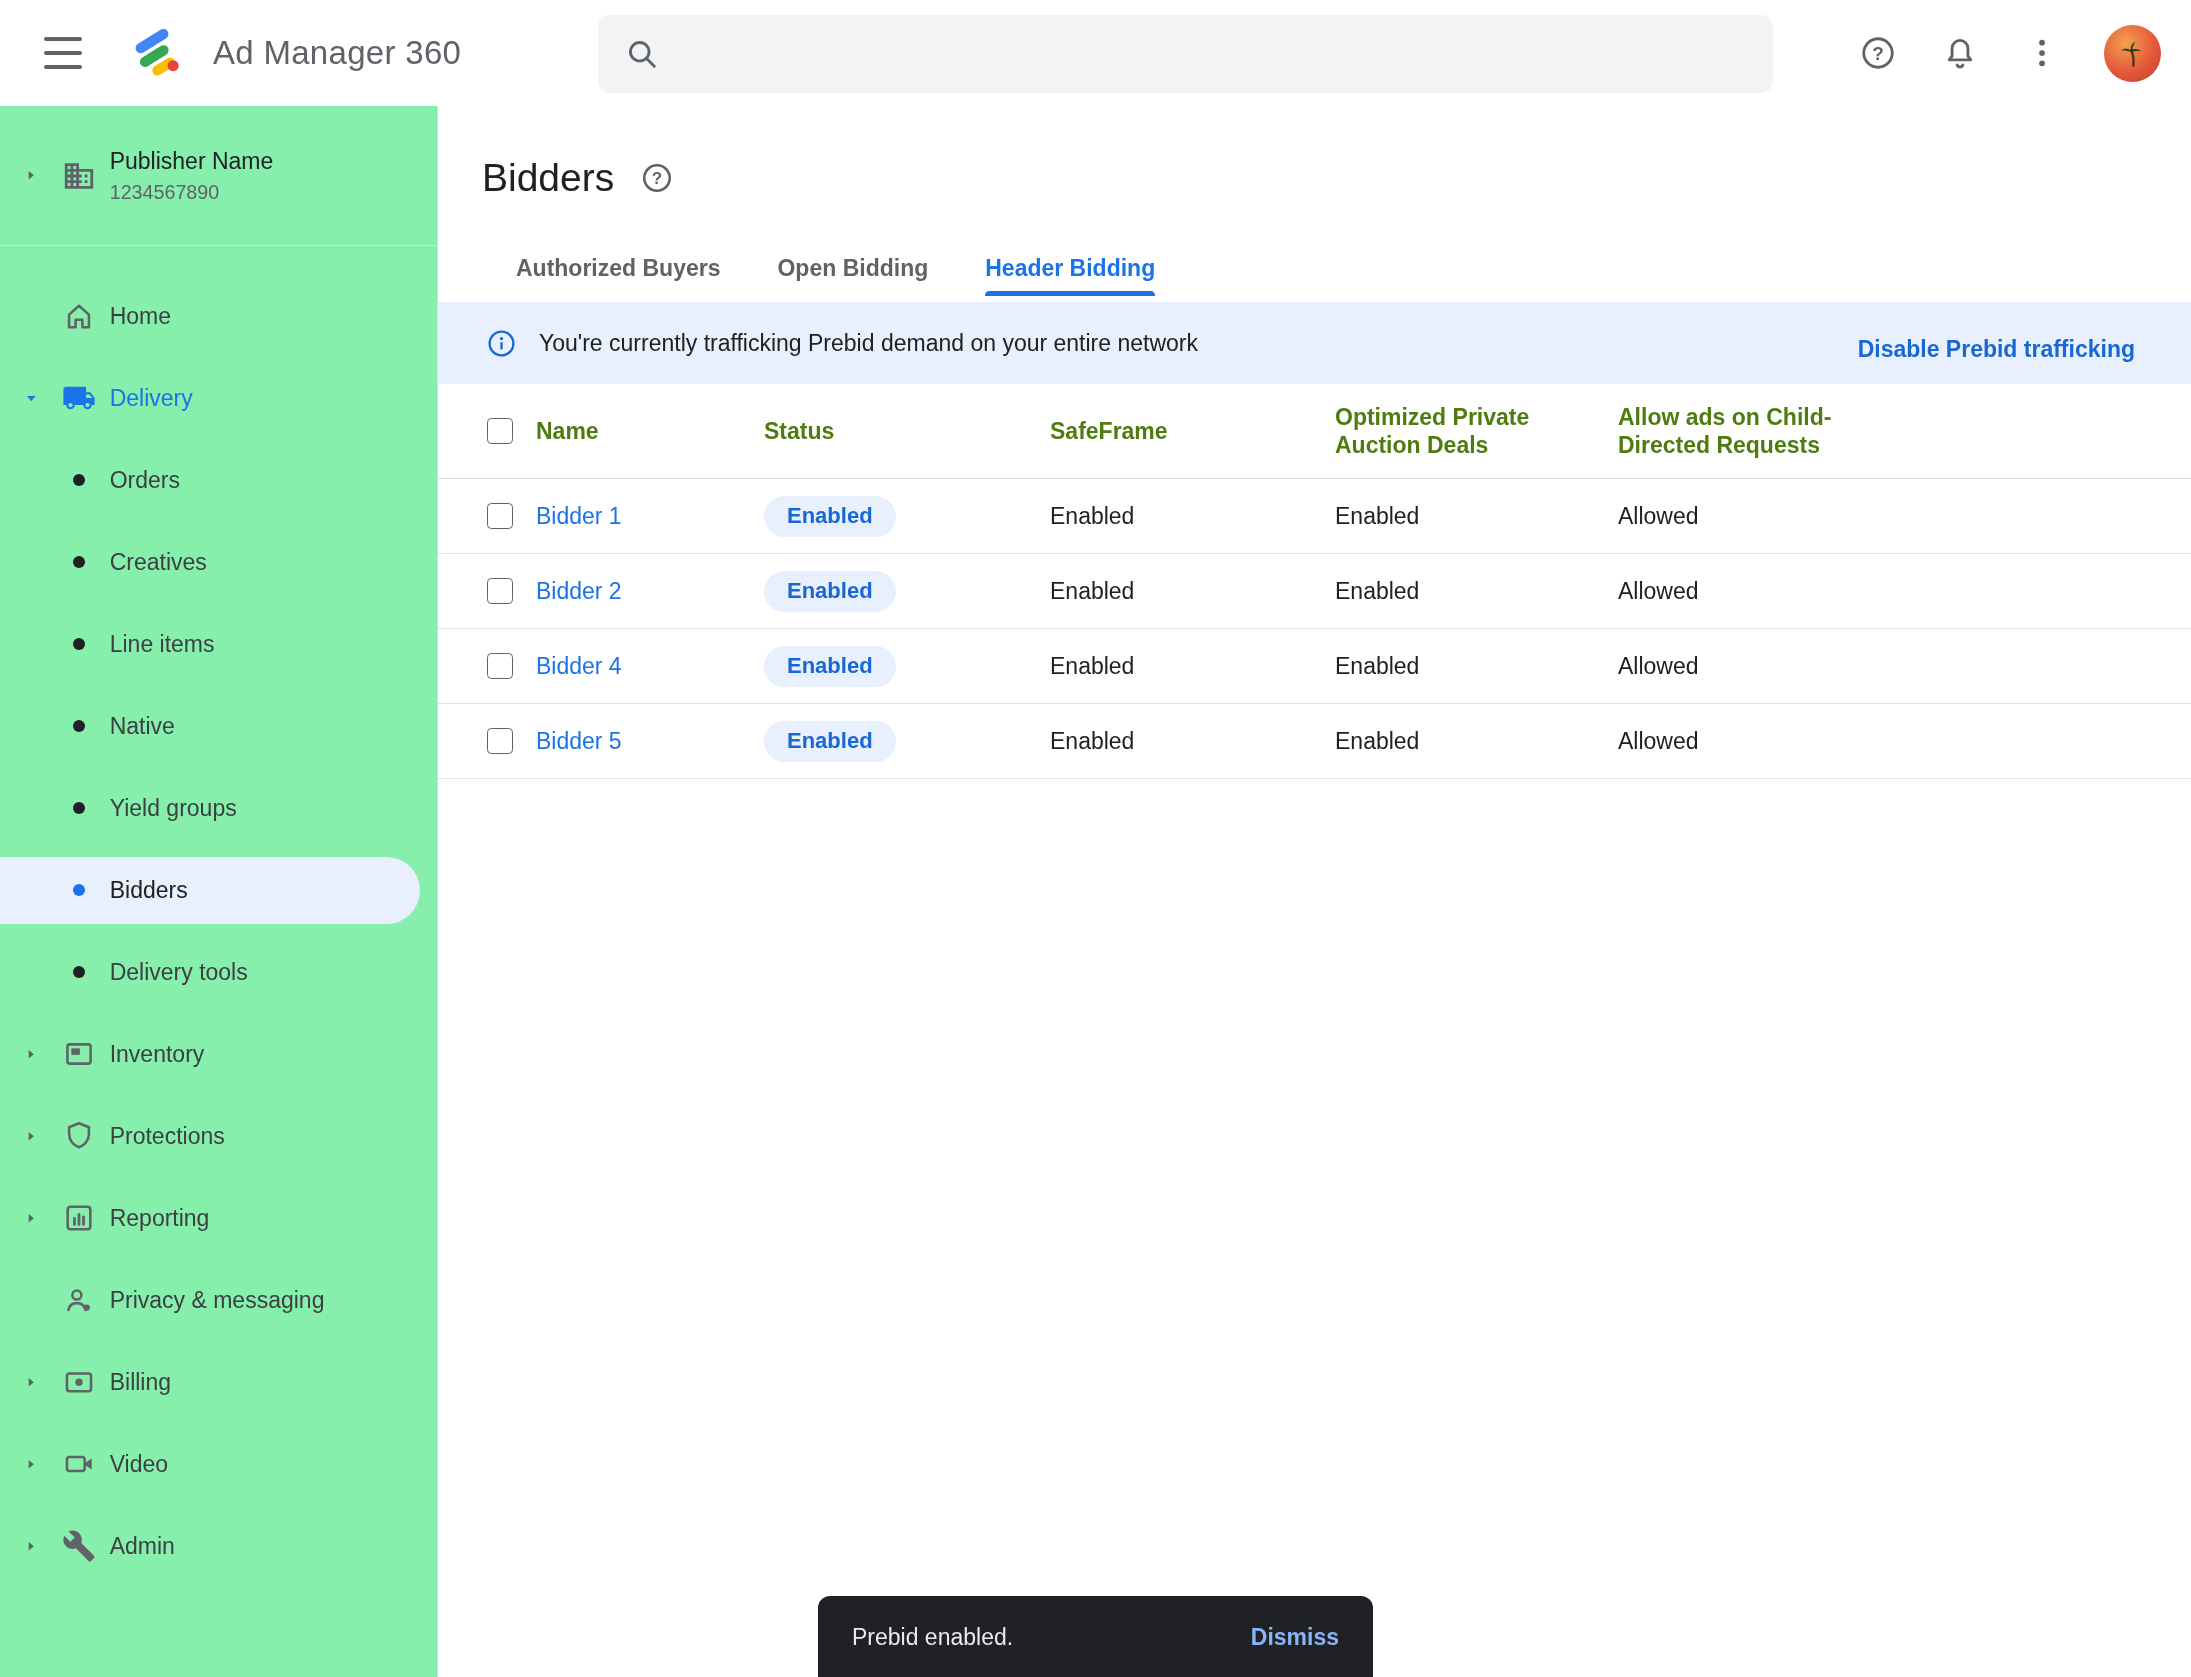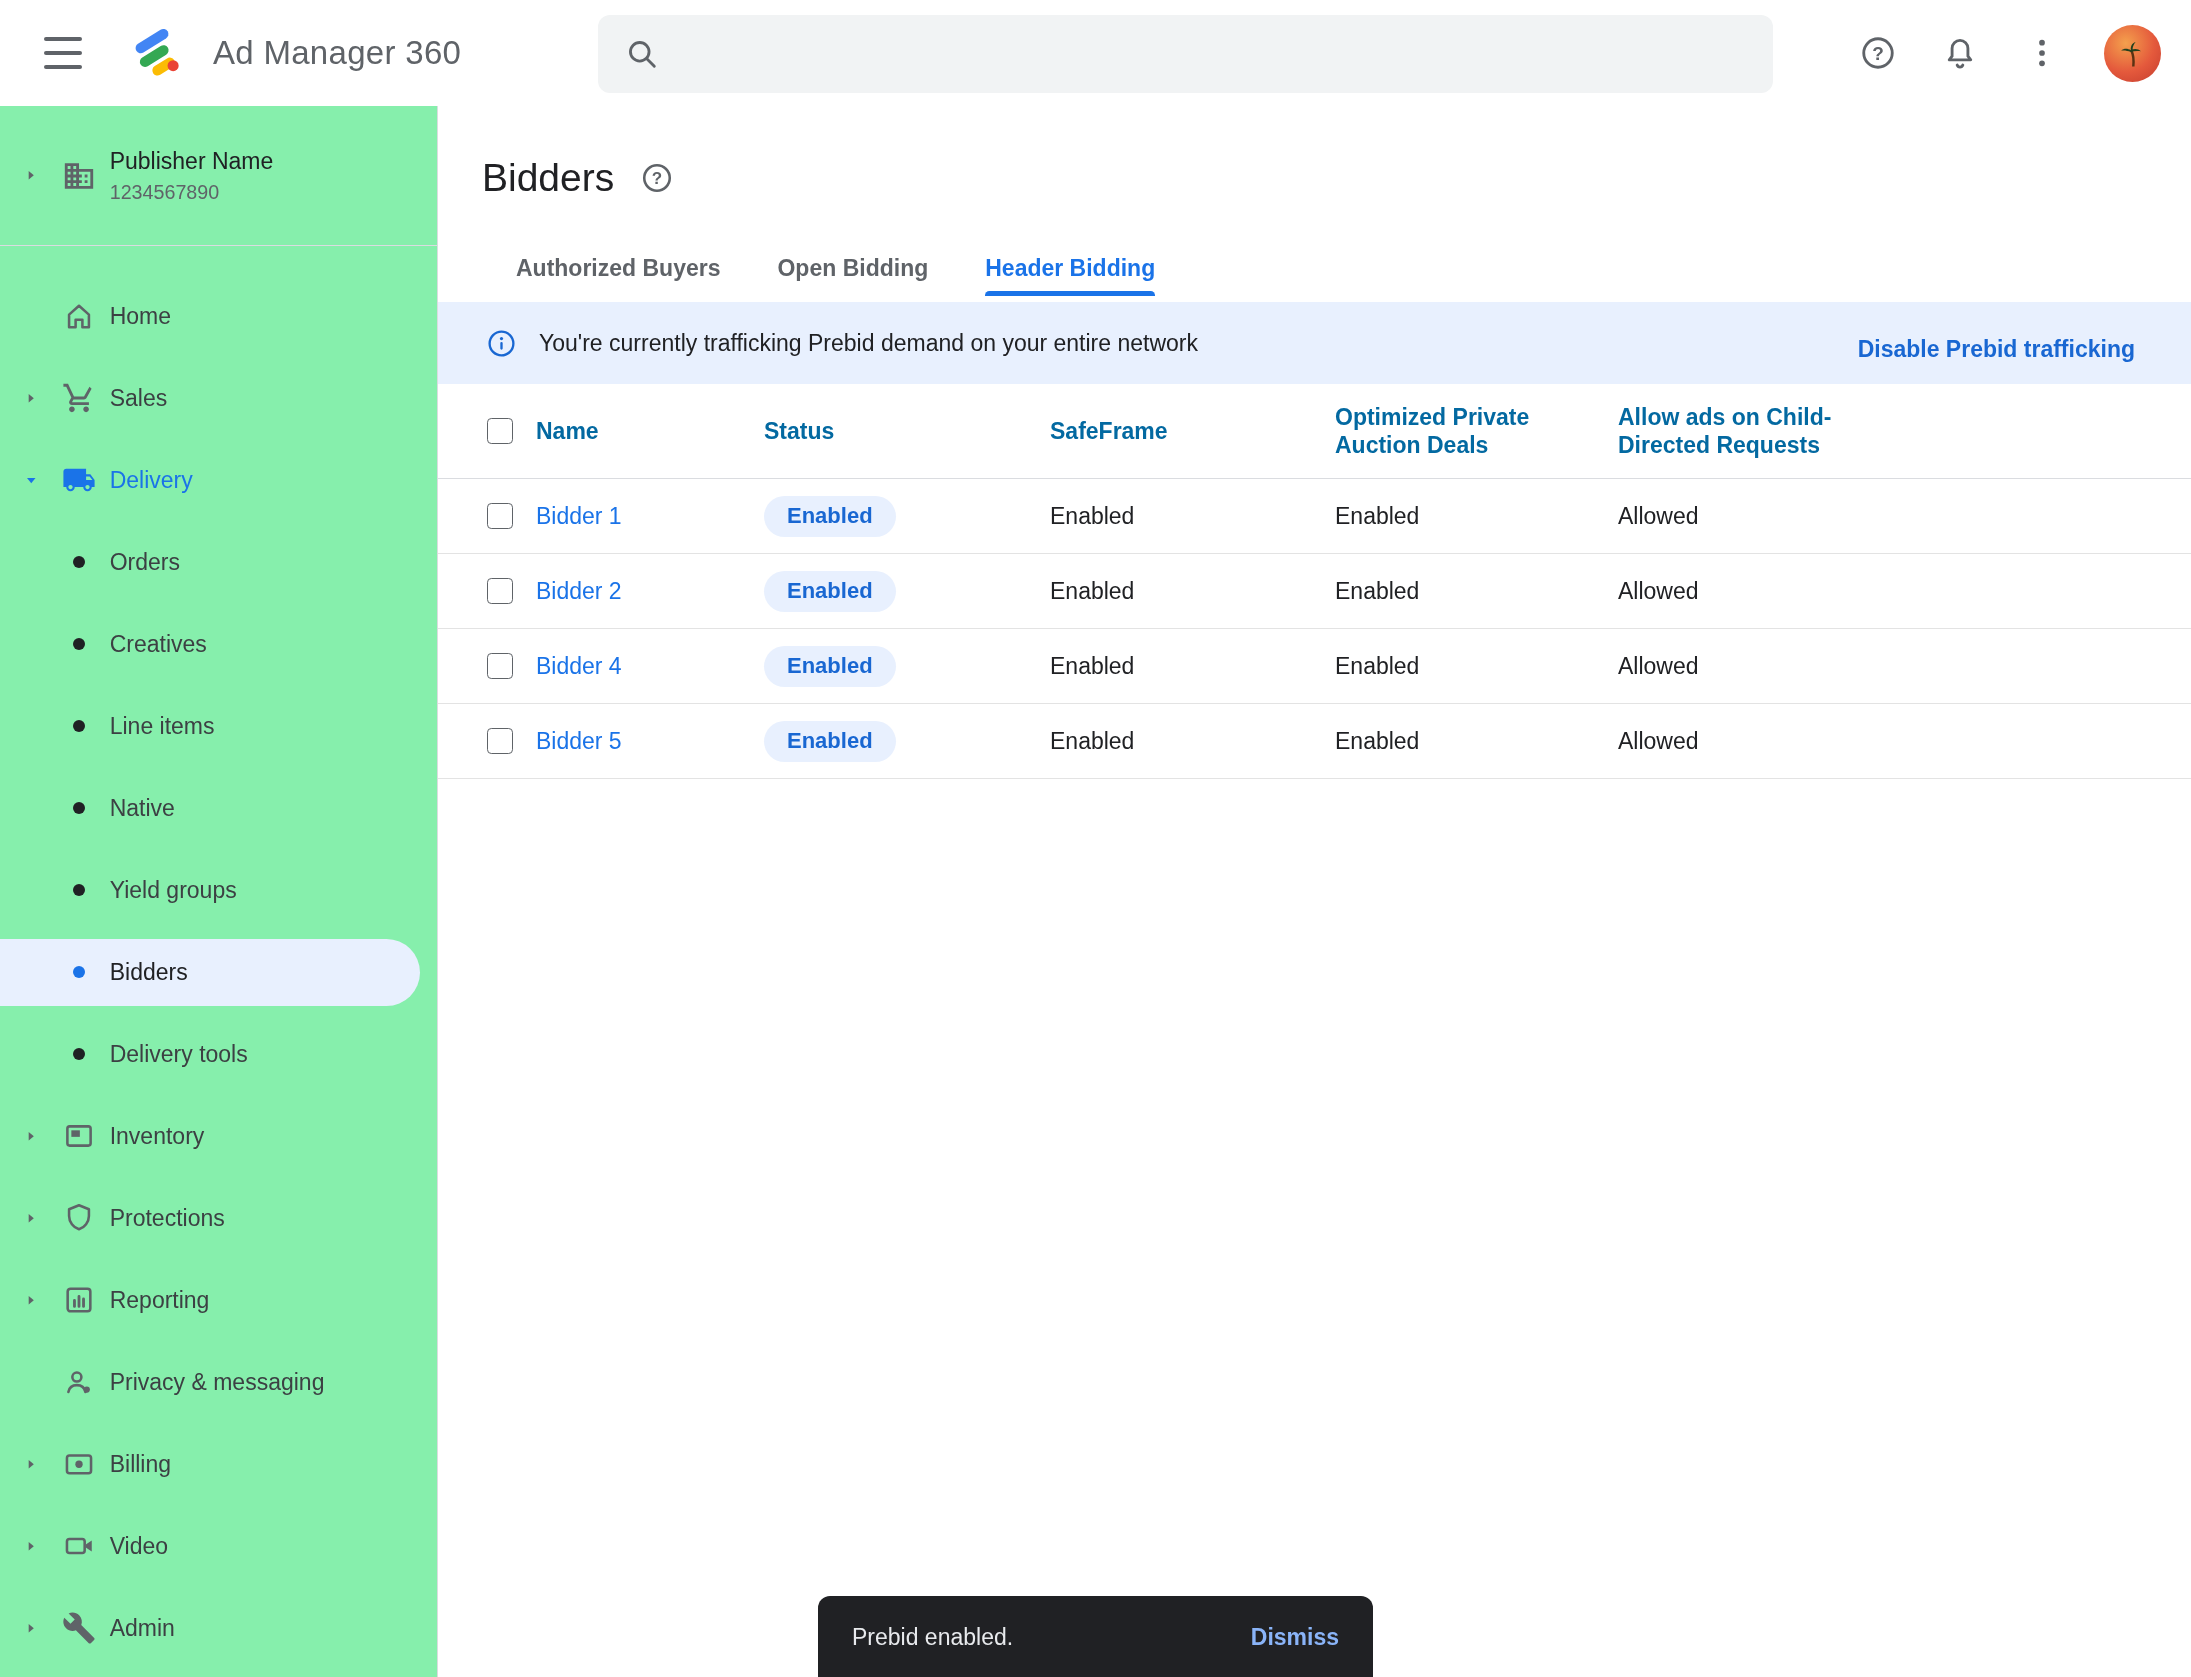--- a/index.html
+++ b/index.html
@@ -56,21 +56,21 @@
   .tab { margin-right:57px; font-size:23px; font-weight:700; color:#5f6368; padding-bottom:13.7px; position:relative; cursor:pointer; white-space:nowrap; }
   .tab.active { color:#1a73e8; }
   .tab.active::after { content:""; position:absolute; left:0; right:0; bottom:0; height:4.3px; background:#1a73e8; border-radius:4.3px 4.3px 0 0; }
 
   .banner { margin-top:6.8px; height:82px; background:#e8f0fe; display:flex; align-items:center; padding:0 57px 0 48px; }
   .banner-icon svg { width:31px; height:31px; }
   .banner-text { margin-left:22px; font-size:23px; color:#202124; }
   .banner-action { margin-left:auto; color:#1967d2; font-size:23px; font-weight:700; cursor:pointer; white-space:nowrap;margin-top:12px; }
 
   .trow { display:grid; grid-template-columns:98px 228px 286px 285px 283px 1fr; align-items:center; }
-  .thead { height:95px; border-bottom:0.9px solid #dadce0; font-weight:700; font-size:23px; color:#0369a1; }
+  .thead { height:95px; border-bottom:0.9px solid #dadce0; font-weight:700; font-size:23px; color:#4d7c0f; }
   .th-wrap { max-width:221px; line-height:1.25; }
   .tbody .trow { height:75px; border-bottom:0.9px solid #e3e3e3; }
   .checkbox { width:26px; height:26px; border:1.7px solid #5f6368; border-radius:4.3px; margin-left:49px; cursor:pointer; background:#fff; }
   .link { color:#1a73e8; font-size:23px; cursor:pointer; }
   .pill { display:inline-block; justify-self:start; background:#e8f0fe; color:#1967d2; font-weight:700; font-size:22px; padding:7.7px 23px; border-radius:24px; }
   .cellval { font-size:23px; color:#202124; }
 
   
   .snackbar { position:absolute; left:818px; bottom:0; width:555px; height:82px; background:#202124; border-radius:12px 12px 0 0; display:flex; align-items:center; padding:0 34px; z-index:10; }
   .snackbar-msg { color:#e8eaed; font-size:23px; }
@@ -155,33 +155,20 @@
     <div class="item">
       <span class="expander"></span>
       <span class="micon">
         <svg viewBox="0 0 24 24">
             <path d="M5 11l7-6.2L19 11v9h-4.6v-5.4h-4.8V20H5z" fill="none" stroke="#5f6368" stroke-width="1.8" stroke-linejoin="round"></path>
           </svg>
       </span>
       <span class="label">Home</span>
     </div>
 
-    <div class="item">
-      <span class="expander">
-        <svg viewBox="0 0 24 24" fill="#5f6368">
-            <path d="M9 7l6 5-6 5z"></path>
-          </svg>
-      </span>
-      <span class="micon">
-        <svg viewBox="0 0 24 24" fill="#5f6368">
-            <path d="M7 18c-1.1 0-1.99.9-1.99 2S5.9 22 7 22s2-.9 2-2-.9-2-2-2zm10 0c-1.1 0-1.99.9-1.99 2s.89 2 1.99 2 2-.9 2-2-.9-2-2-2zm-9.83-3.25l.03-.12.9-1.63h7.45c.75 0 1.41-.41 1.75-1.03l3.58-6.49L19.42 4h-.01l-1.1 2-2.76 5H8.53l-.13-.27L6.16 6l-.95-2-.94-2H1v2h2l3.6 7.59-1.35 2.45c-.16.28-.25.61-.25.96 0 1.1.9 2 2 2h12v-2H7.42c-.13 0-.25-.11-.25-.25z"></path>
-          </svg>
-      </span>
-      <span class="label">Sales</span>
-    </div>
 
     <div class="item delivery">
       <span class="expander">
         <svg viewBox="0 0 24 24" fill="#1a73e8">
             <path d="M7 9.5h10l-5 6z"></path>
           </svg>
       </span>
       <span class="micon">
         <svg viewBox="0 0 24 24" fill="#1a73e8">
             <path d="M20 8h-3V4H3c-1.1 0-2 .9-2 2v11h2c0 1.66 1.34 3 3 3s3-1.34 3-3h6c0 1.66 1.34 3 3 3s3-1.34 3-3h2v-5l-3-4zM6 18.5c-.83 0-1.5-.67-1.5-1.5s.67-1.5 1.5-1.5 1.5.67 1.5 1.5-.67 1.5-1.5 1.5zm13.5-9l1.96 2.5H17V9.5h2.5zm-1.5 9c-.83 0-1.5-.67-1.5-1.5s.67-1.5 1.5-1.5 1.5.67 1.5 1.5-.67 1.5-1.5 1.5z"></path>

